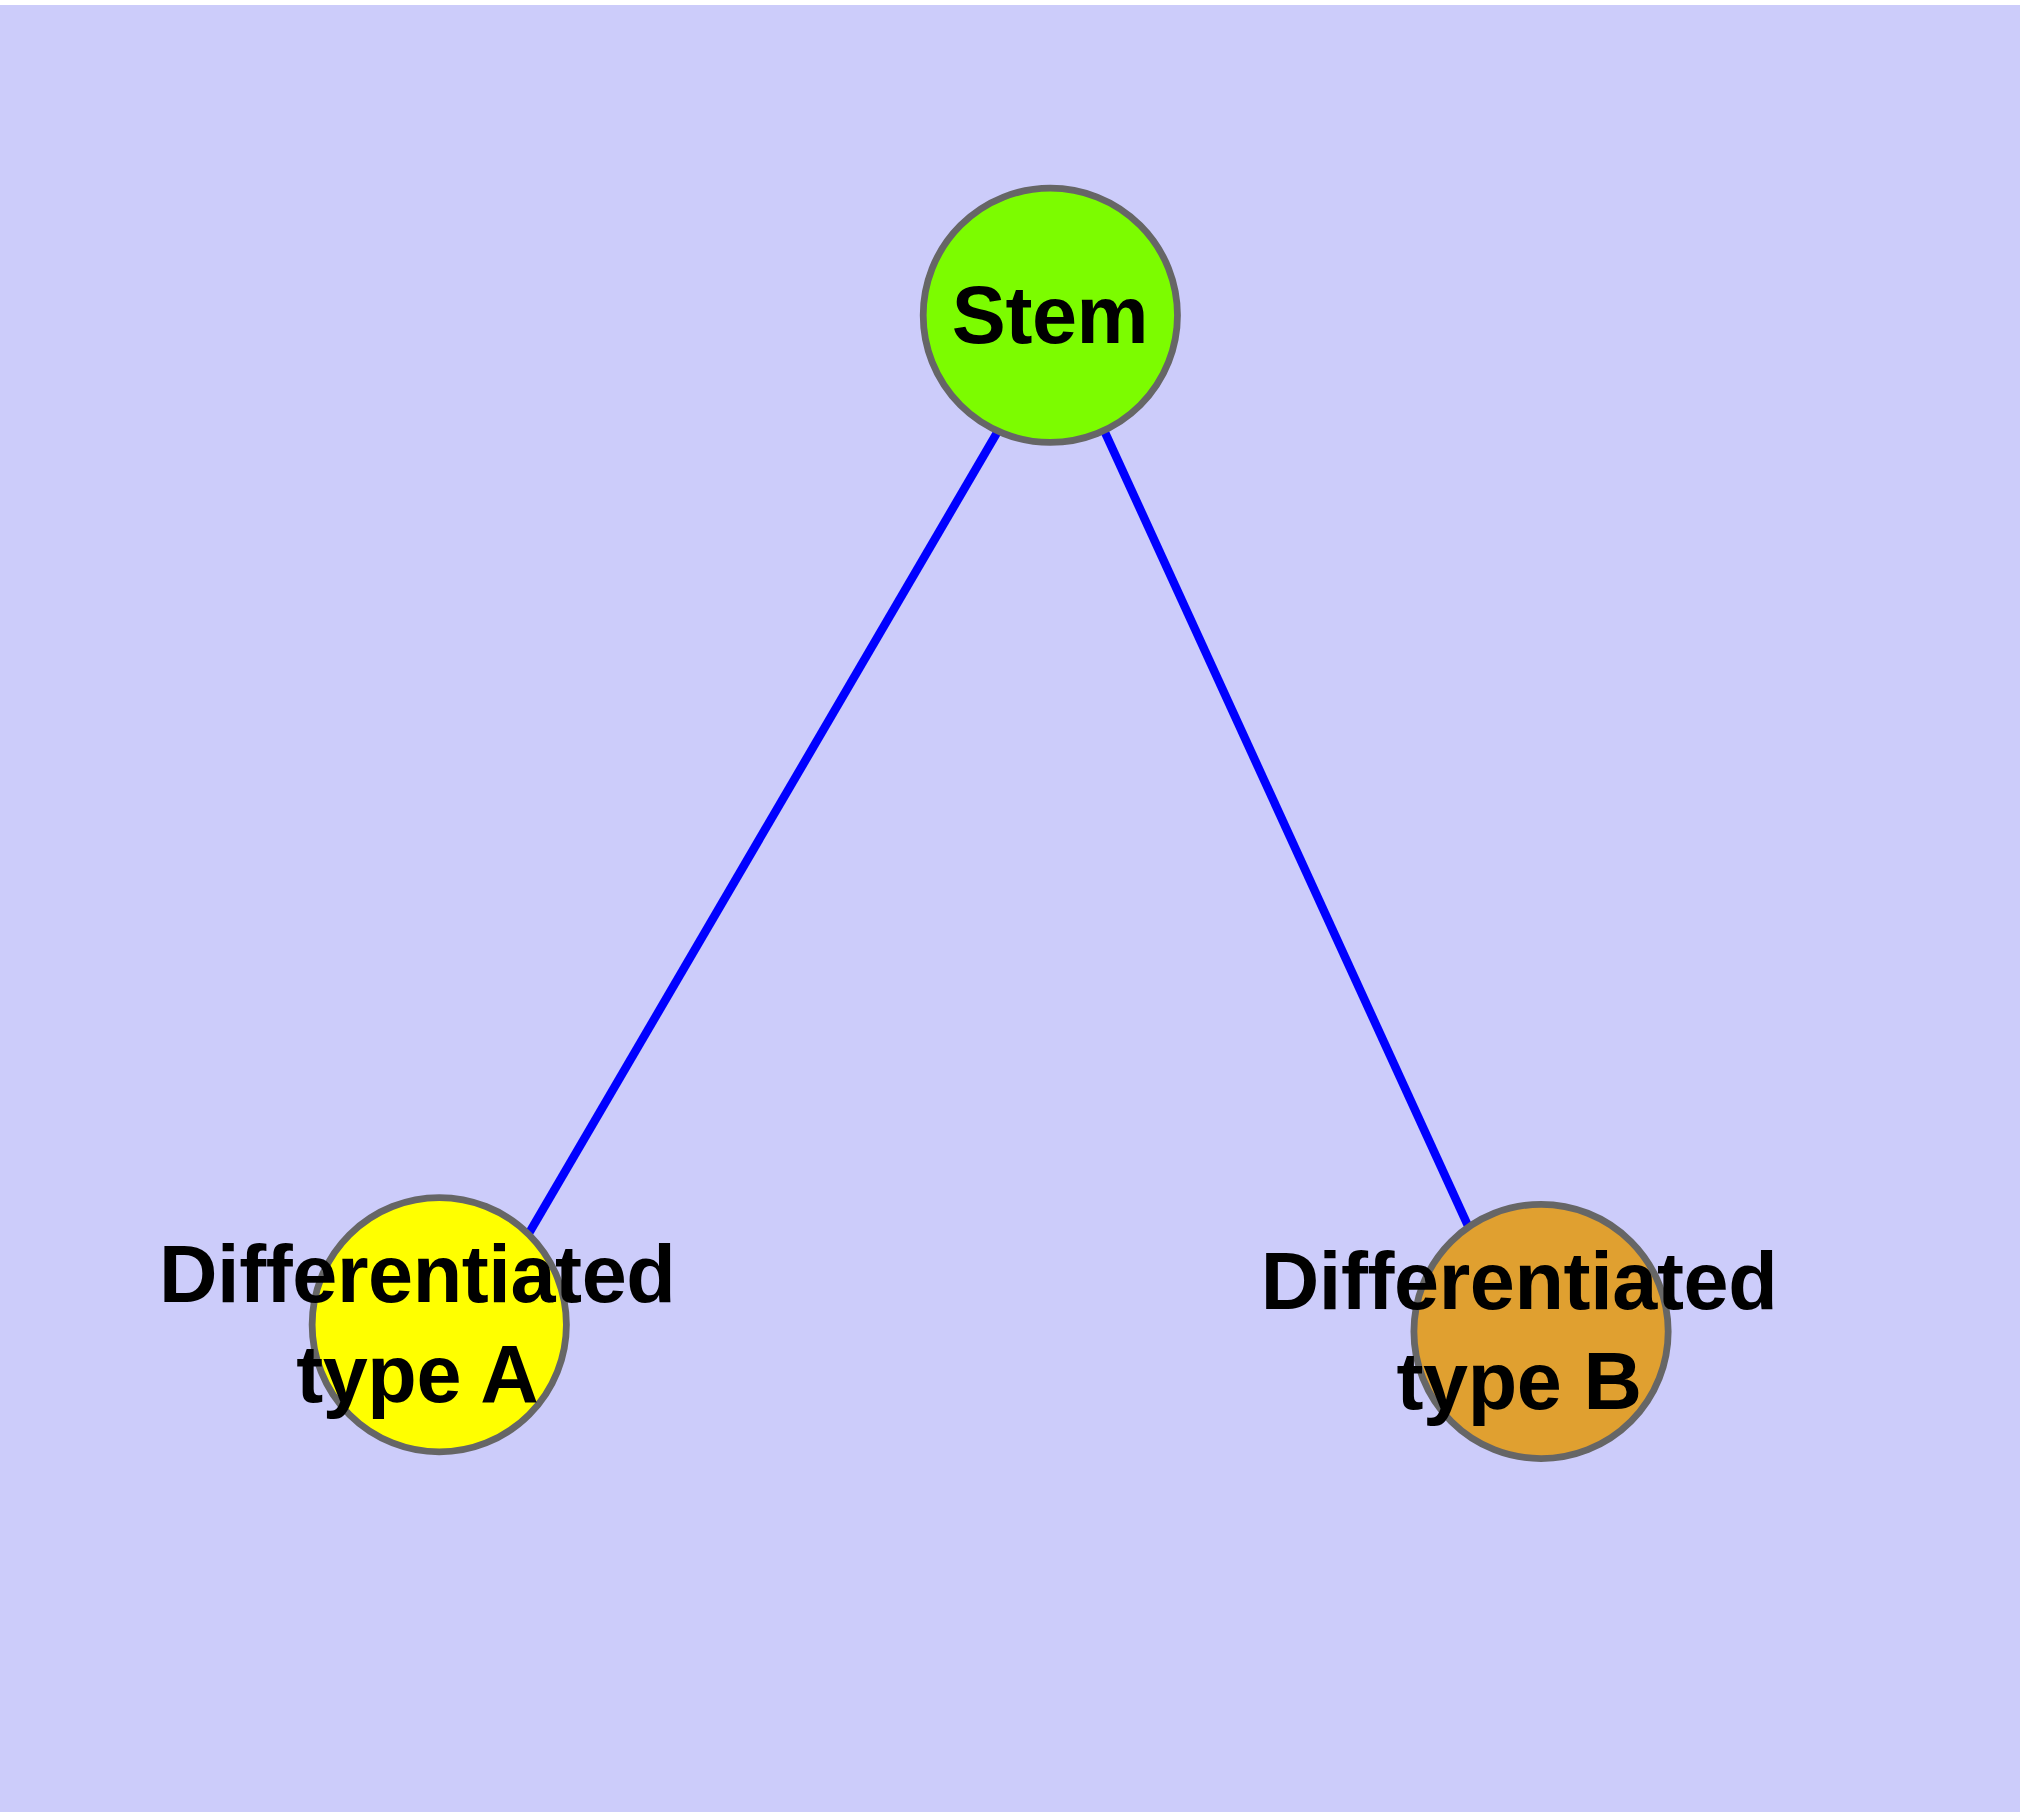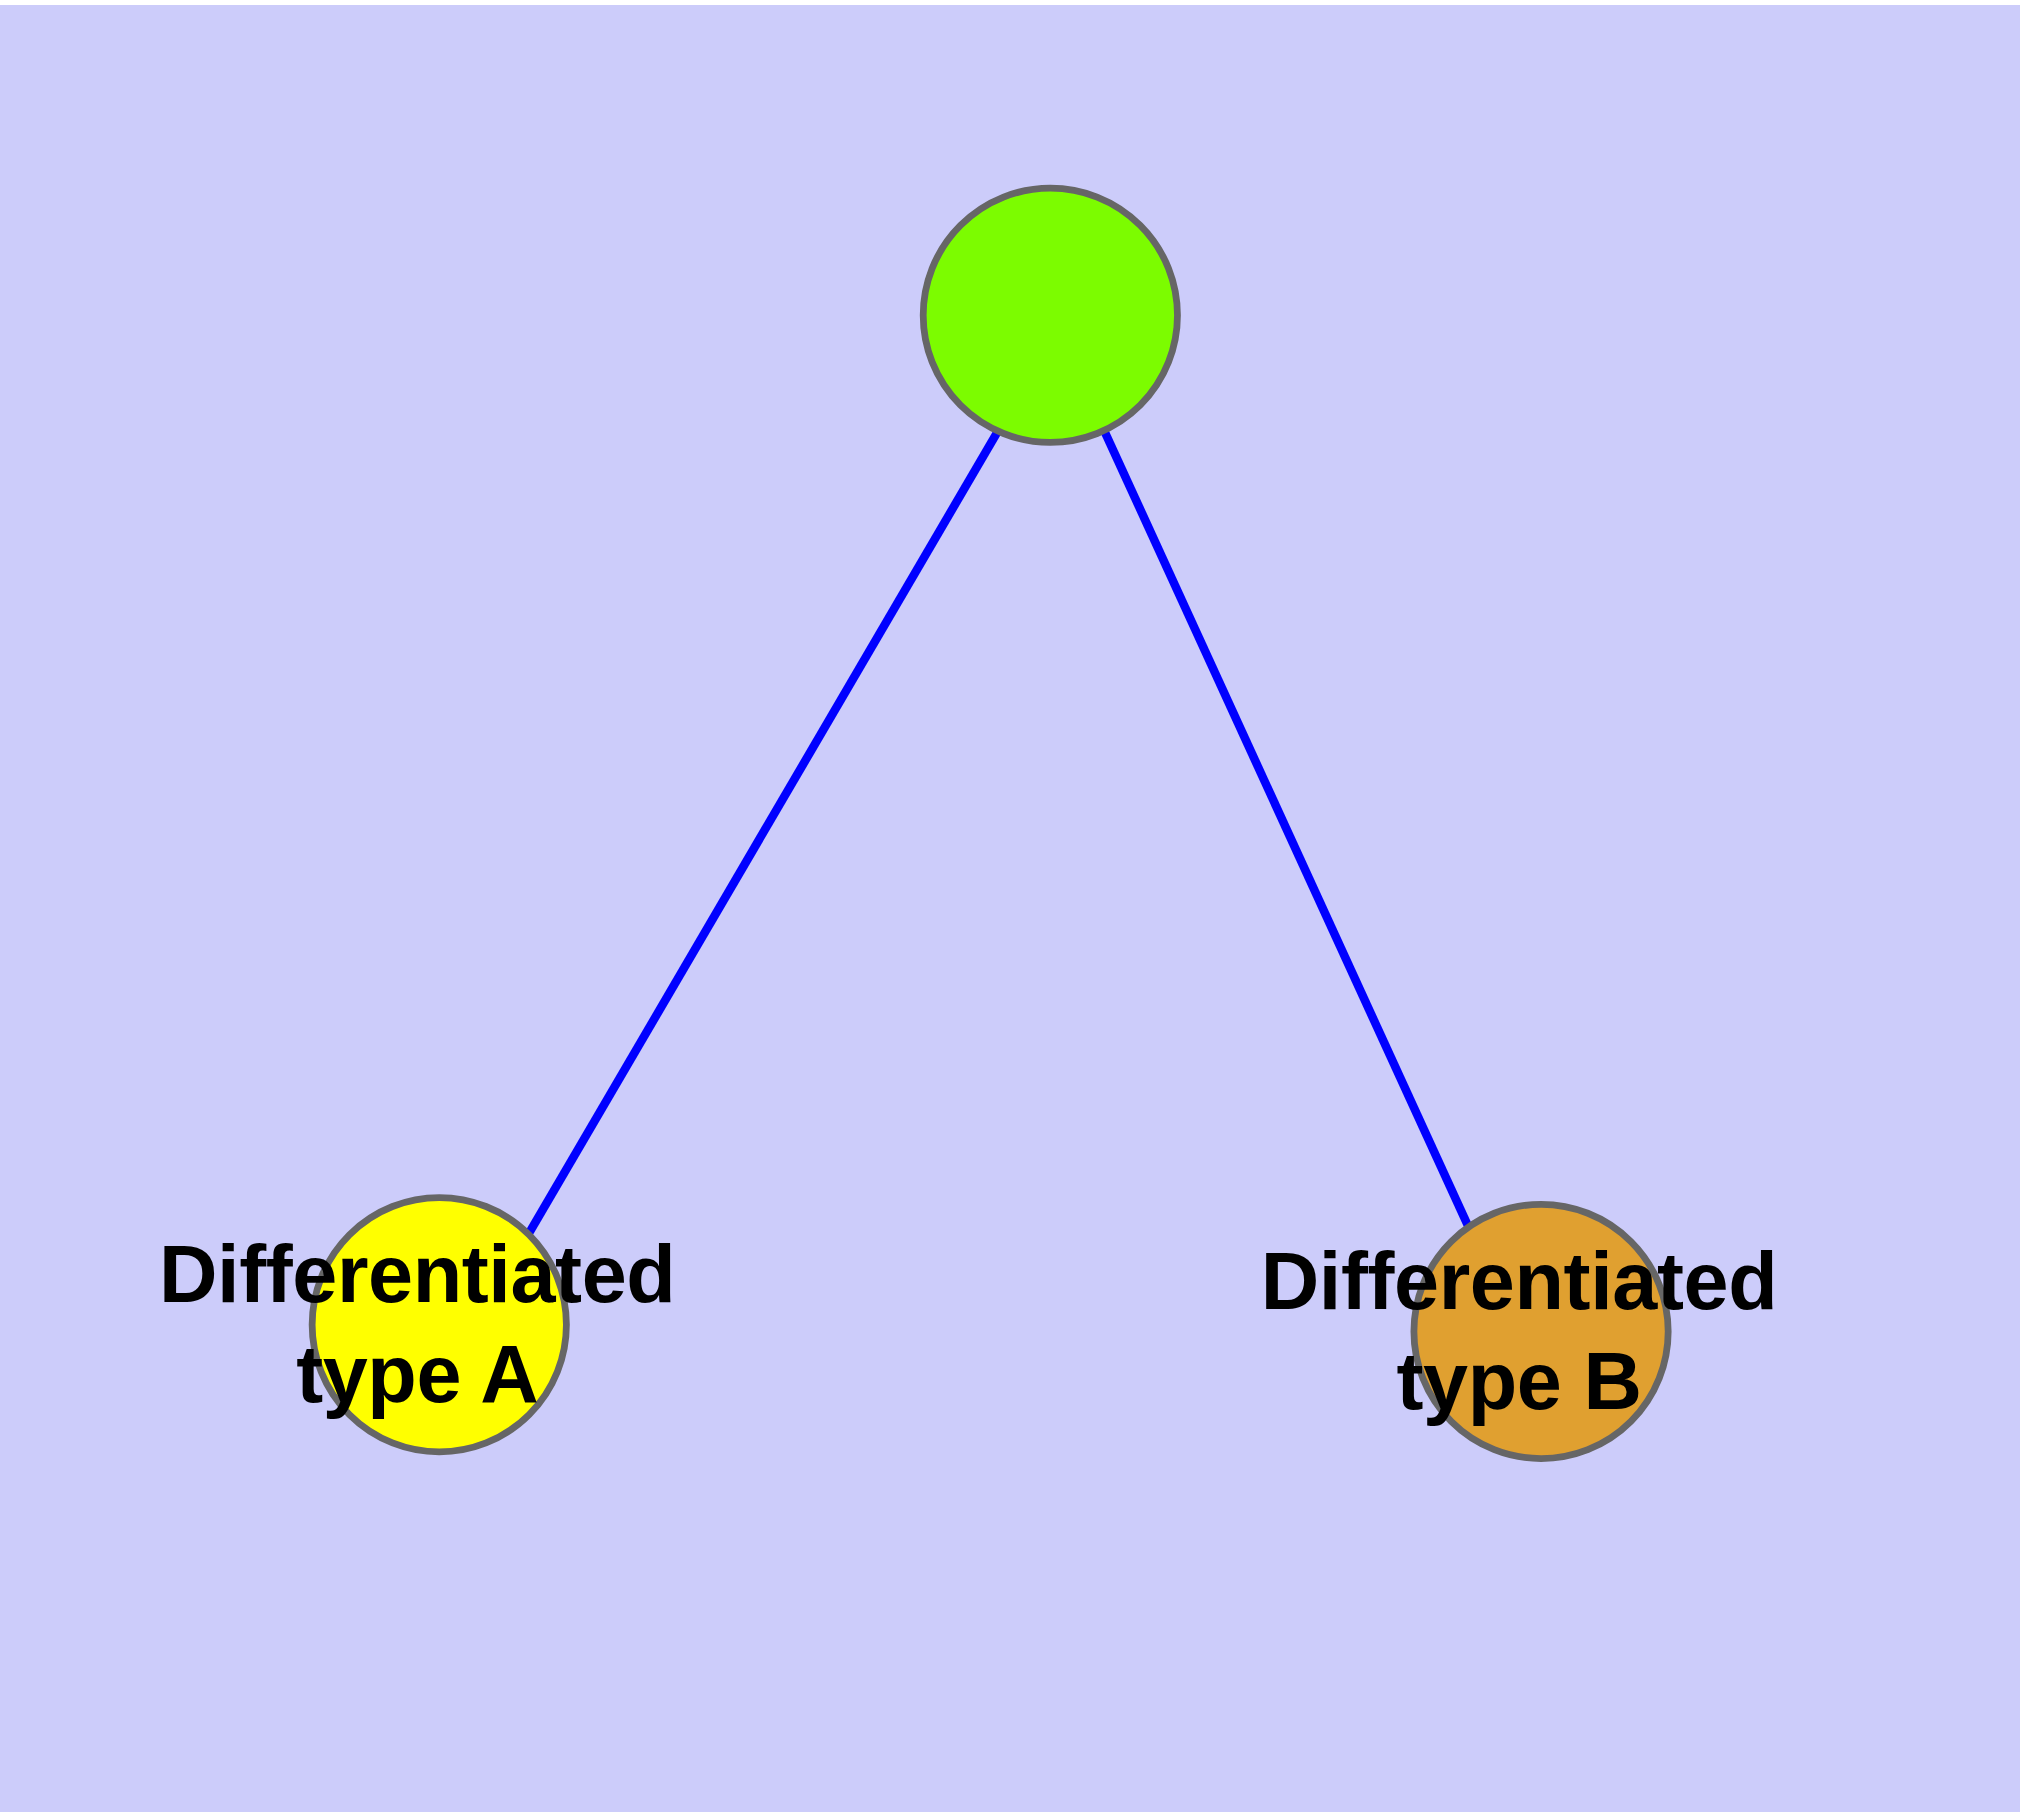--- a/index.html
+++ b/index.html
@@ -53,20 +53,21 @@
       <line x1="1177" y1="509" x2="621" y2="1460" stroke="#0000ff" stroke-width="10" stroke-linecap="butt"></line>
       <line x1="1303" y1="509" x2="1733" y2="1449" stroke="#0000ff" stroke-width="10" stroke-linecap="butt"></line>
     </g>
     <g>
       <circle cx="1239" cy="372" r="150" fill="#7cfc00" stroke="#666666" stroke-width="8"></circle>
       <circle cx="518" cy="1563" r="150" fill="#ffff00" stroke="#666666" stroke-width="8"></circle>
       <circle cx="1818" cy="1571" r="150" fill="#e0a030" stroke="#666666" stroke-width="8"></circle>
     </g>
   </svg>
 
+  <div class="node-label" style="left: 626px; top: 265px; width: 848px; font-size: 81px;">Stem</div>
 
   <div class="node-label" style="left: -6.8px; top: 1224px; width: 848px; font-size: 81px;">Differentiated
 type A</div>
 
   <div class="node-label" style="left: 1095px; top: 1231px; width: 848px; font-size: 81px;">Differentiated
 type B</div>
 
 </div>
 
 

